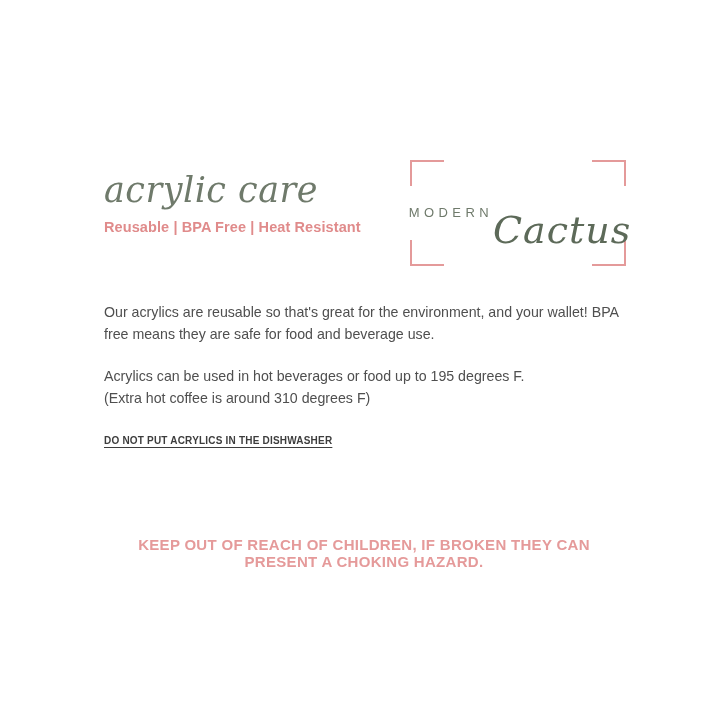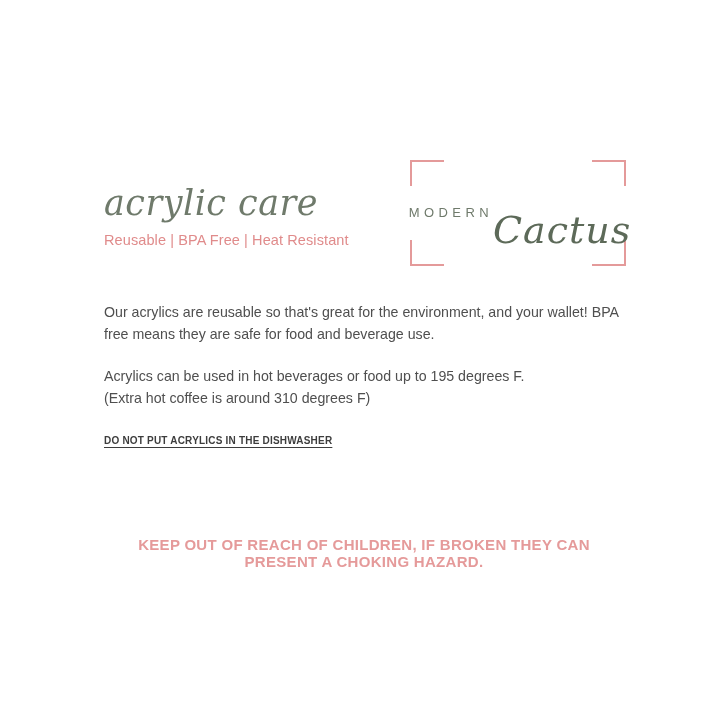--- a/index.html
+++ b/index.html
@@ -24,38 +24,38 @@
   .header {
     position: absolute;
     left: 104px;
     top: 160px;
     width: 520px;
     height: 110px;
   }
   .title-block {
     position: absolute;
     left: 0;
-    top: 25px;
+    top: 12px;
     width: 300px;
   }
   .title {
     font-family: "DejaVu Serif", serif;
     font-style: italic;
     font-weight: normal;
     font-size: 35px;
     letter-spacing: 0.5px;
     color: #6f7a6b;
     line-height: 1.05;
     margin: 0;
     white-space: nowrap;
   }
   .subtitle {
     margin: 10px 0 0 0;
     font-family: "Liberation Sans", sans-serif;
-    font-weight: normal;
+    font-weight: bold;
     font-size: 14.5px;
     color: #e08b8b;
     letter-spacing: 0.1px;
     white-space: nowrap;
   }
 
   
   .logo {
     position: absolute;
     left: 306px;

